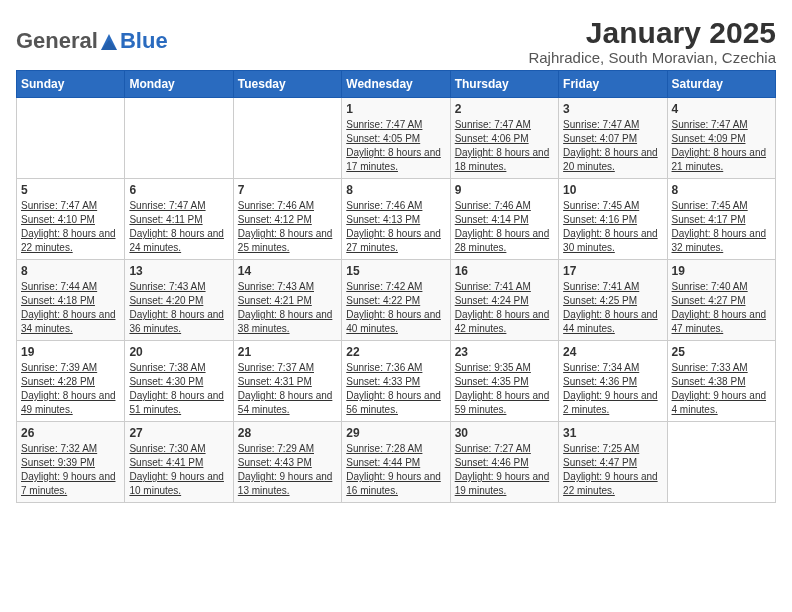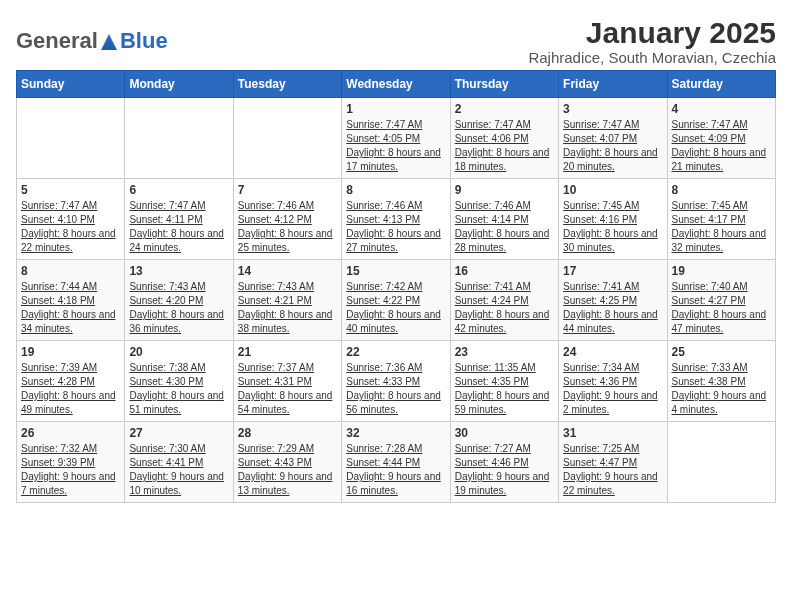--- a/index.html
+++ b/index.html
@@ -267,21 +267,21 @@
         </td>
         <td>
           <span class="day-num">22</span>
           <div class="cell-text">Sunrise: 7:36 AM
 Sunset: 4:33 PM
 Daylight: 8 hours
 and 56 minutes.</div>
         </td>
         <td>
           <span class="day-num">23</span>
-          <div class="cell-text">Sunrise: 11:35 AM
+          <div class="cell-text">Sunrise: 9:35 AM
 Sunset: 4:35 PM
 Daylight: 8 hours
 and 59 minutes.</div>
         </td>
         <td>
           <span class="day-num">24</span>
           <div class="cell-text">Sunrise: 7:34 AM
 Sunset: 4:36 PM
 Daylight: 9 hours
 and 2 minutes.</div>
@@ -310,21 +310,21 @@
 and 10 minutes.</div>
         </td>
         <td>
           <span class="day-num">28</span>
           <div class="cell-text">Sunrise: 7:29 AM
 Sunset: 4:43 PM
 Daylight: 9 hours
 and 13 minutes.</div>
         </td>
         <td>
-          <span class="day-num">32</span>
+          <span class="day-num">29</span>
           <div class="cell-text">Sunrise: 7:28 AM
 Sunset: 4:44 PM
 Daylight: 9 hours
 and 16 minutes.</div>
         </td>
         <td>
           <span class="day-num">30</span>
           <div class="cell-text">Sunrise: 7:27 AM
 Sunset: 4:46 PM
 Daylight: 9 hours

